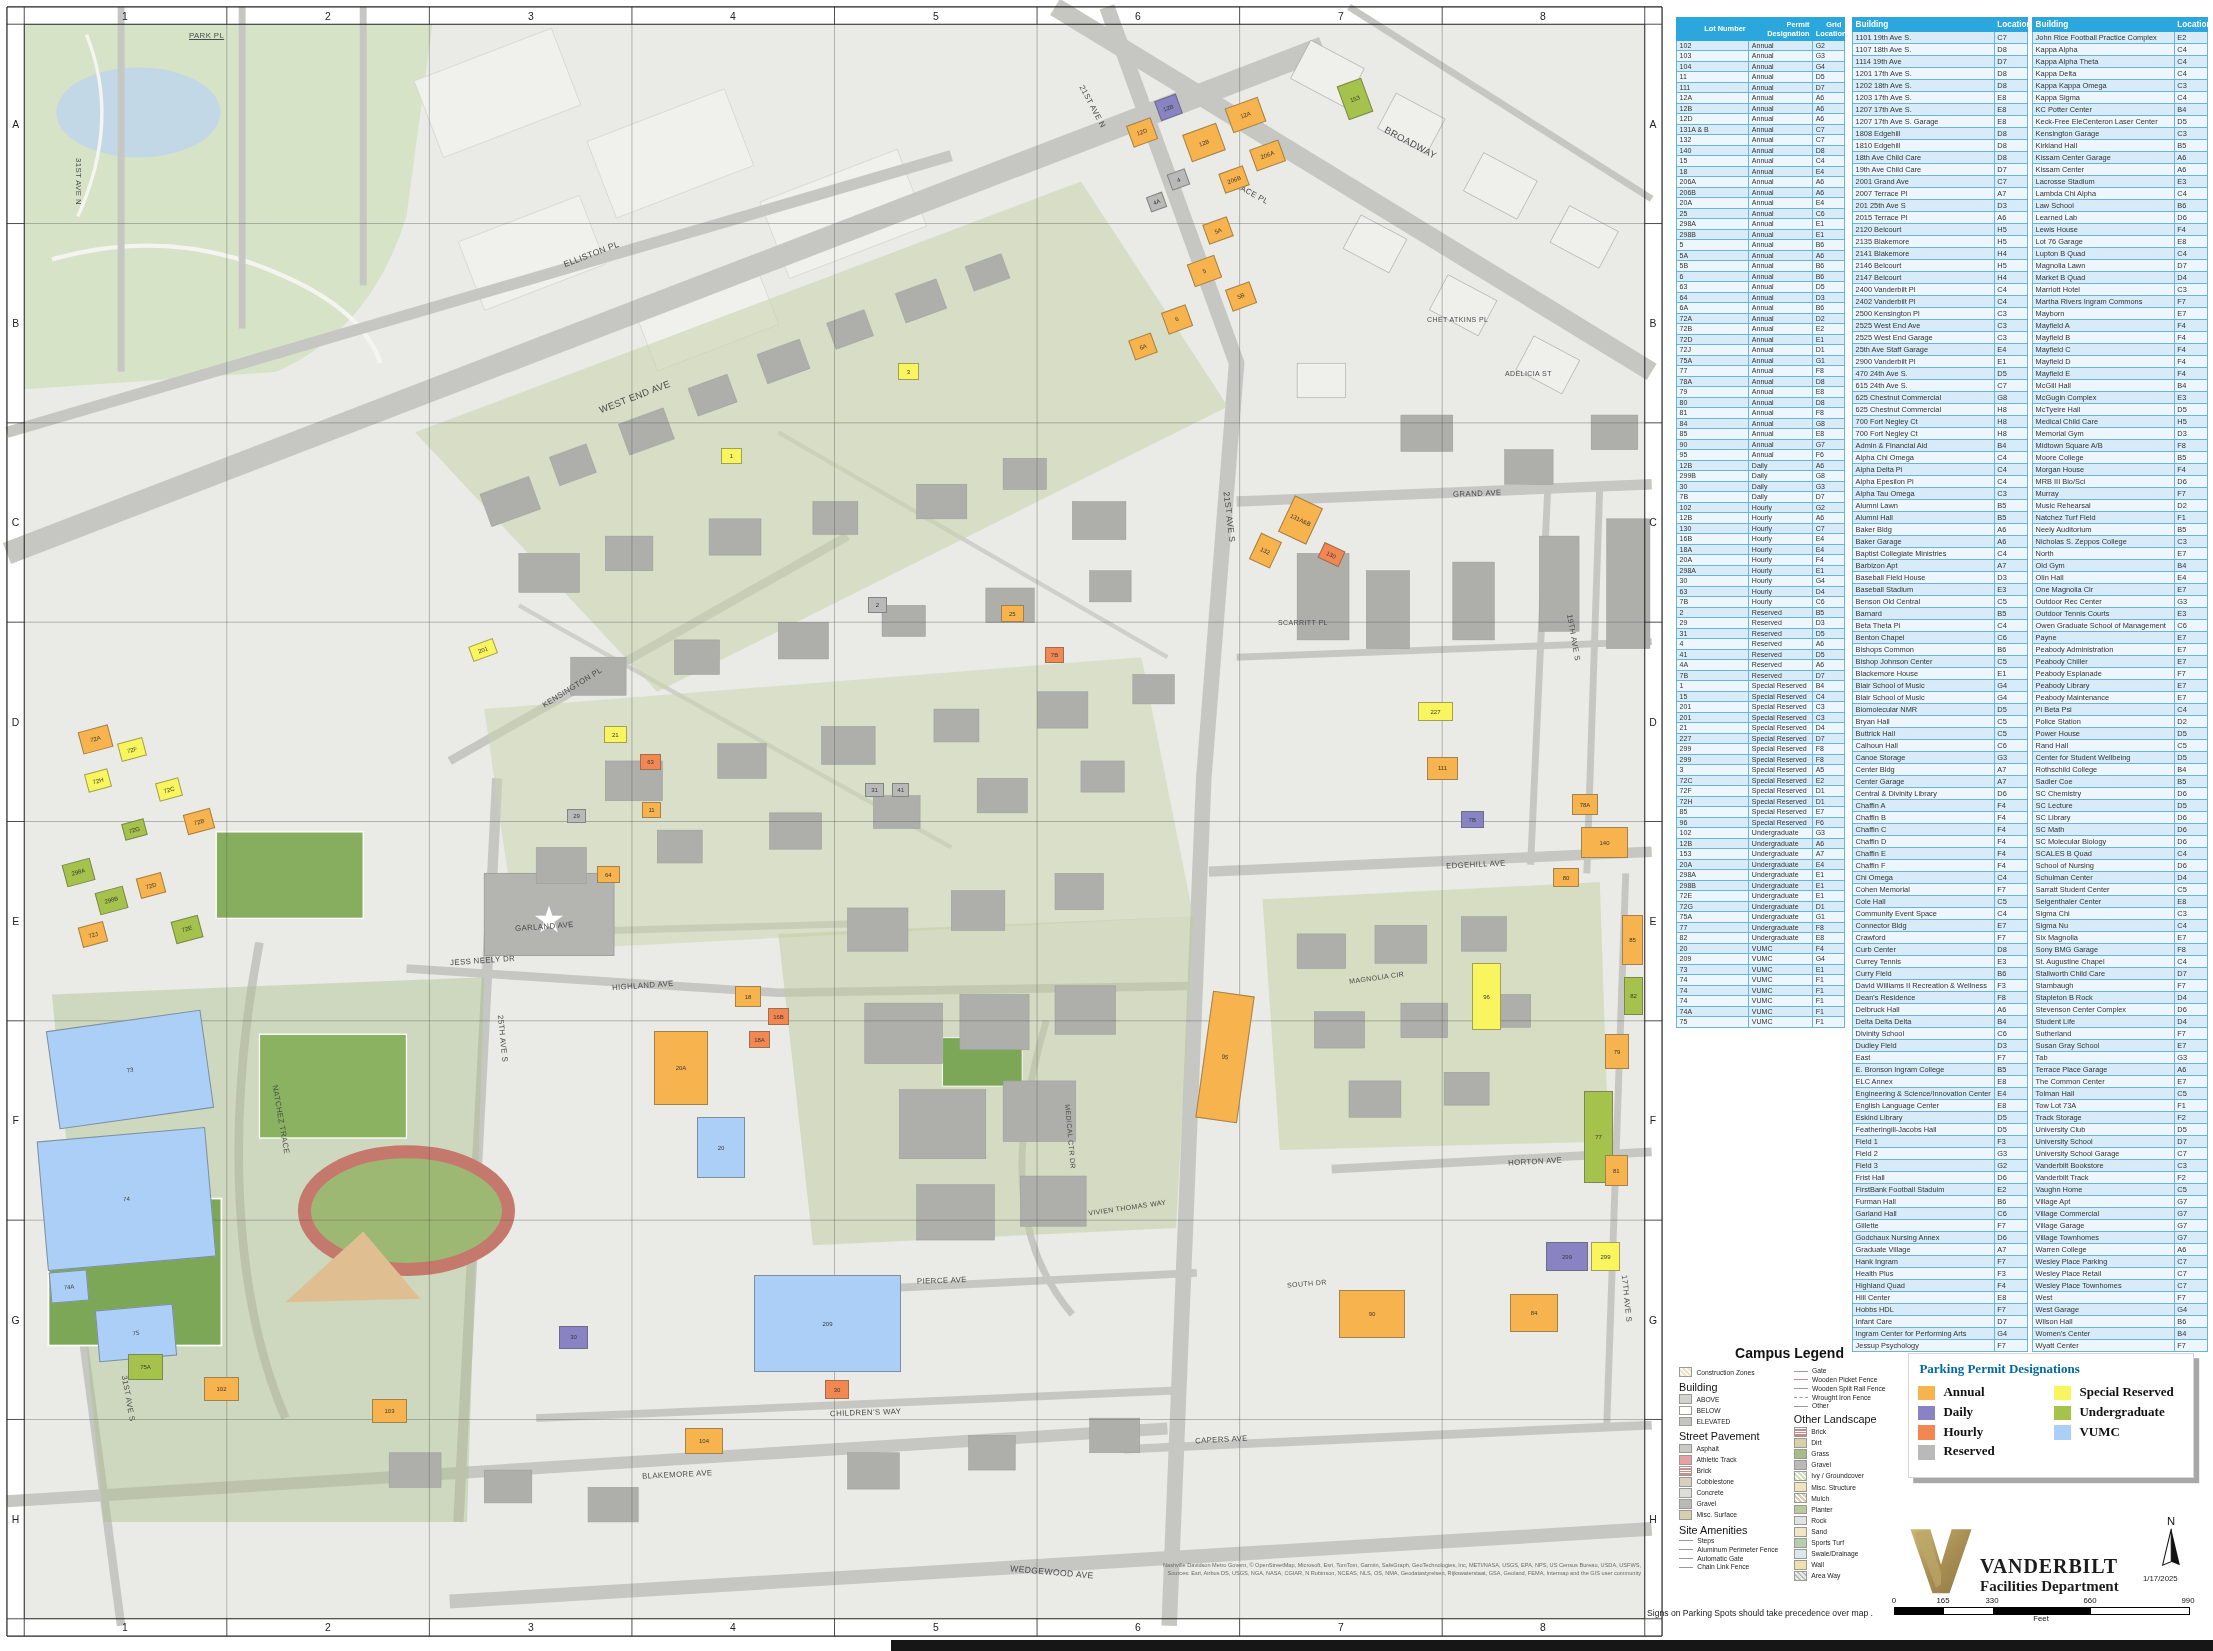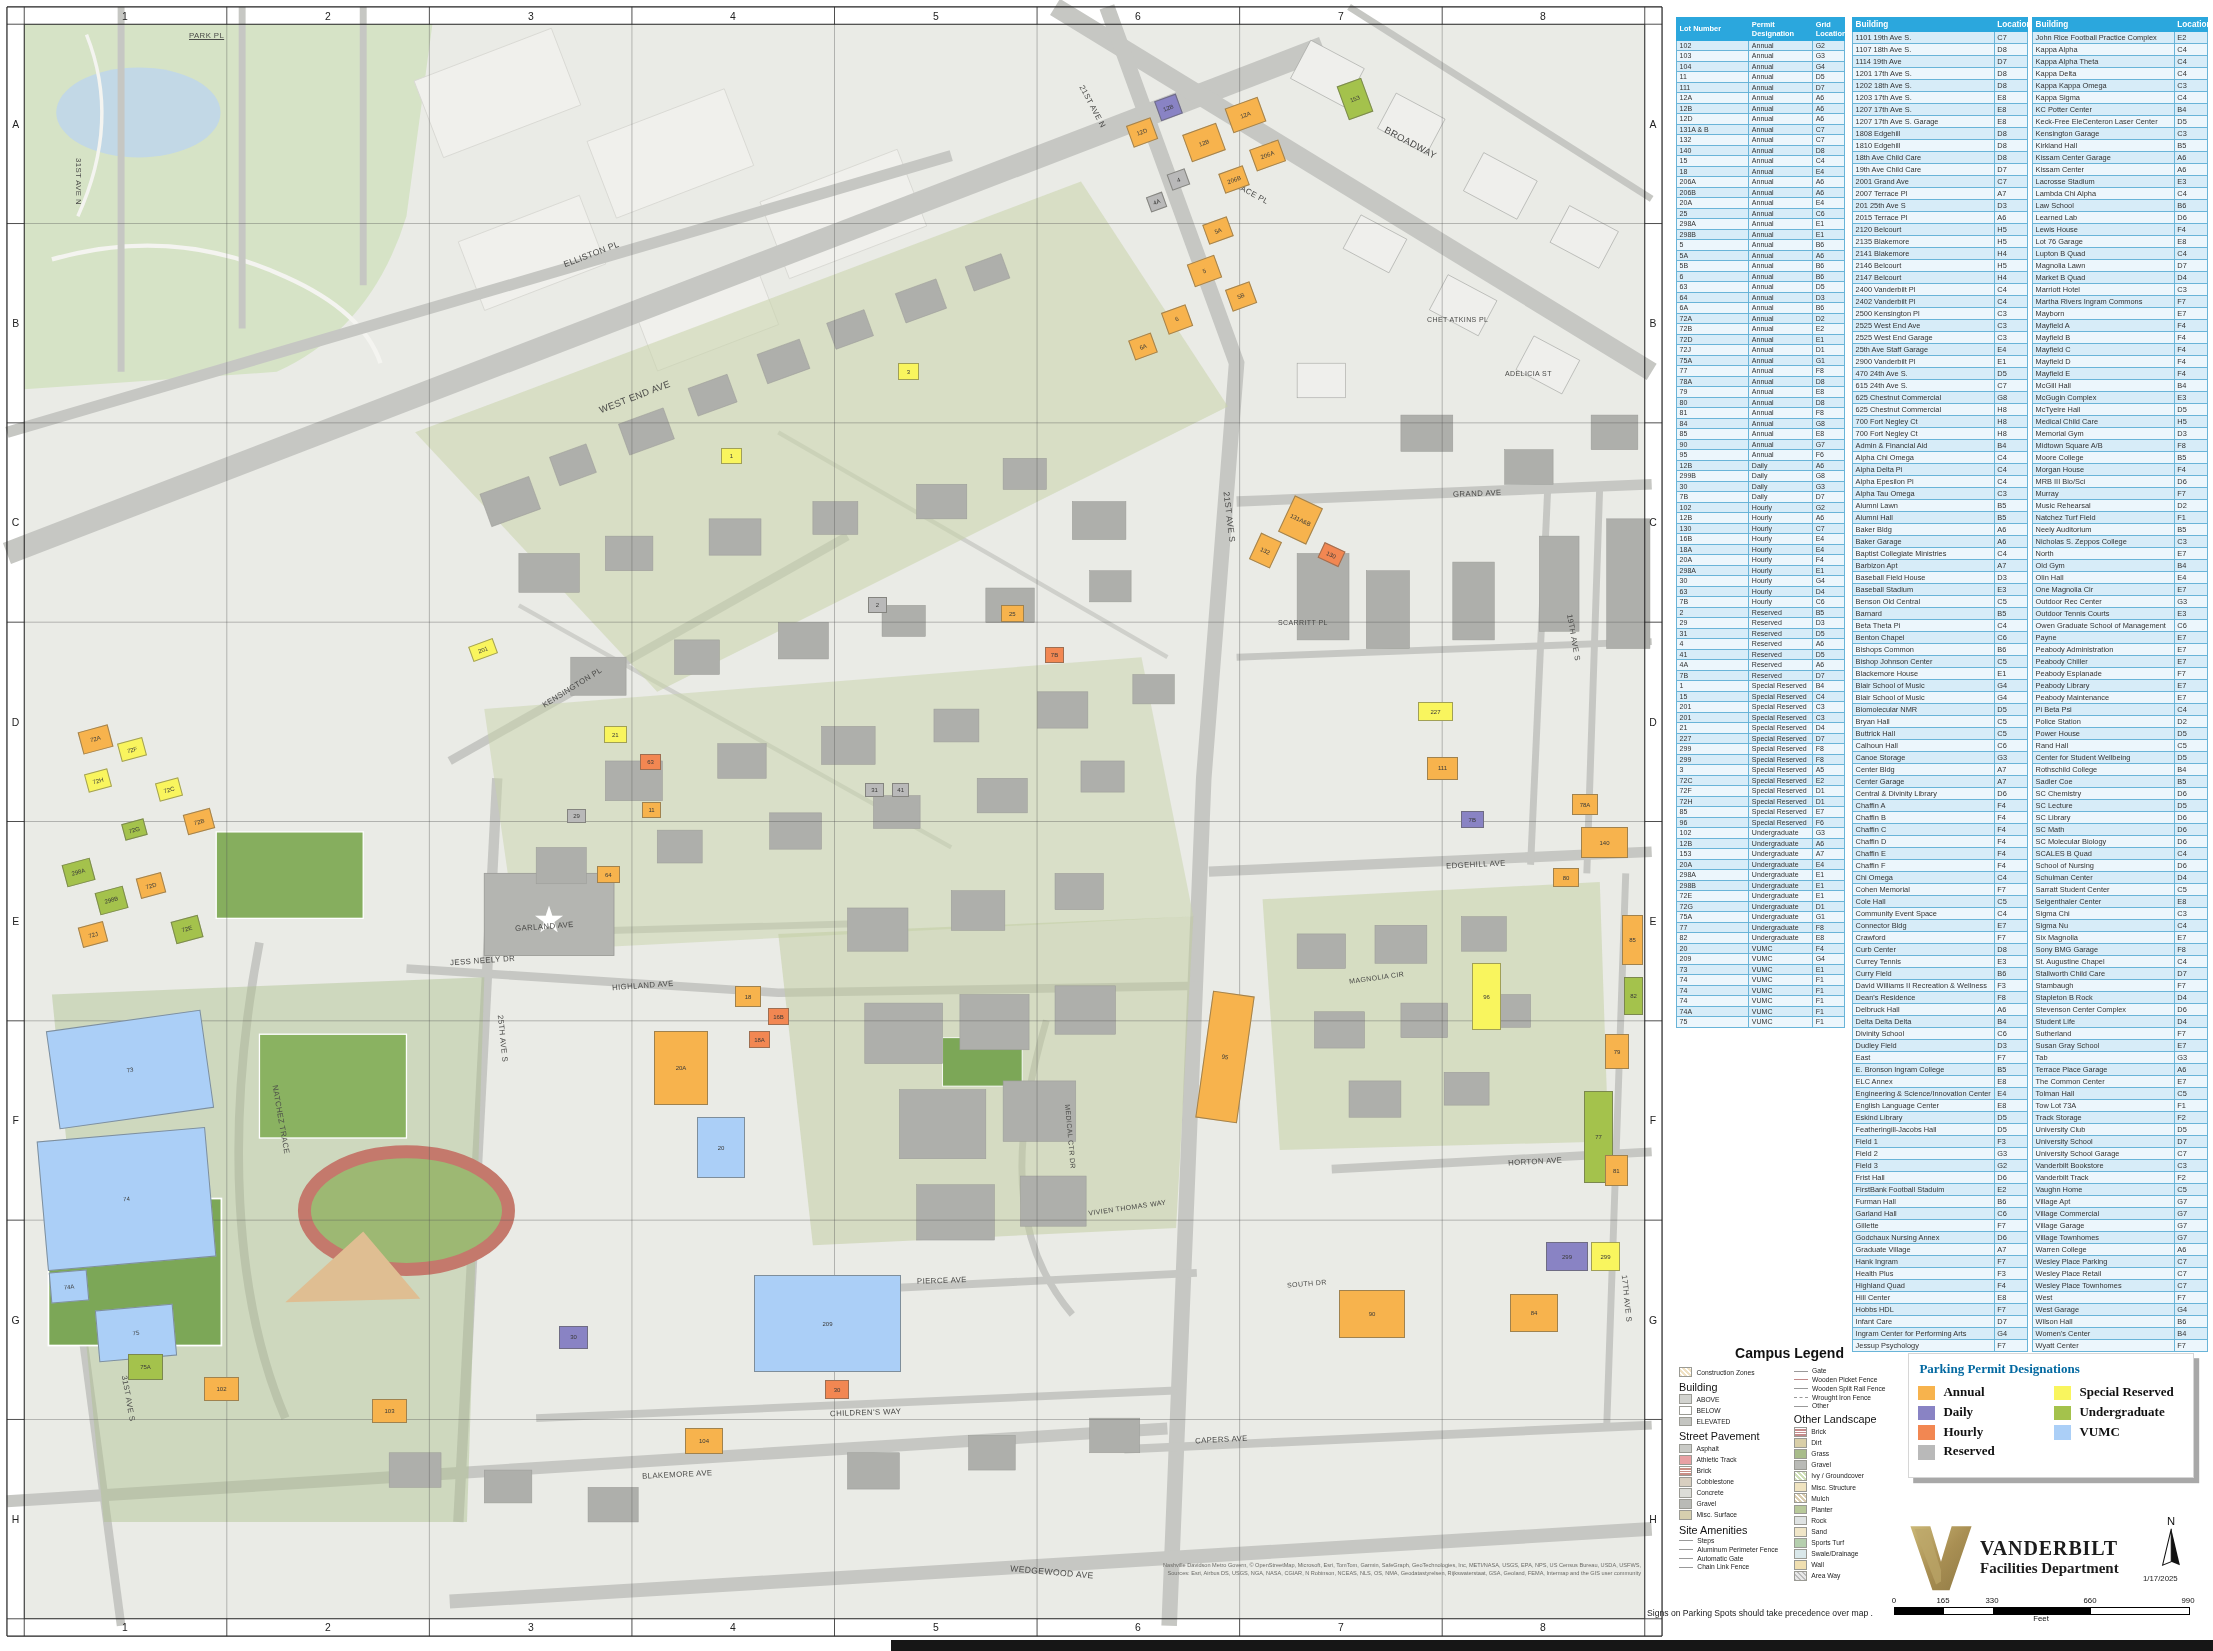--- a/index.html
+++ b/index.html
@@ -15,21 +15,21 @@
   #map-note{position:absolute;left:1647px;top:1608px;font-size:8.6px;color:#222;white-space:nowrap;}
   #bottom-black-bar{position:absolute;left:891px;top:1640px;width:1323px;height:11.2px;background:#161616;}
 
   
   .tbl{position:absolute;border-collapse:collapse;table-layout:fixed;background:#eaf5fb;}
   .tbl th{background:#2ba7dd;color:#fff;font-weight:bold;text-align:left;padding:1.7px 2.6px;border:0.9px solid #2ba7dd;}
   .tbl td{border:0.9px solid #69b4d8;color:#333;padding:0 2.6px;overflow:hidden;white-space:nowrap;}
   .tbl tr:nth-child(odd) td{background:#d7ecf8;}
   .tbl tr:nth-child(even) td{background:#ecf6fc;}
   #lot-table{left:1676px;top:17.3px;width:169px;font-size:7px;}
-  #lot-table th{font-size:7.4px;}
+  #lot-table th{font-size:7.4px;text-align:right;}
   #lot-table td{height:9.5px;line-height:9.5px;}
   #bldg-table-1{left:1852px;top:17.3px;width:176px;font-size:7.4px;}
   #bldg-table-2{left:2032px;top:17.3px;width:176px;font-size:7.4px;}
   .bldg td{height:11px;line-height:11px;}
   .bldg th{font-size:8.2px;}
 
   
   #campus-legend{position:absolute;left:1679px;top:1345px;width:221px;}
   #campus-legend h2{margin:0 0 5.2px 0;font-size:14px;text-align:center;color:#111;}
   .leg-cols{display:flex;gap:8.6px;}
@@ -43,21 +43,21 @@
   
   #permit-box{position:absolute;left:1908px;top:1353px;width:284px;height:123px;background:#fff;border:0.9px solid #d6d6d6;box-shadow:5.2px 5.2px 0 #a8a8a8;font-family:"Liberation Serif",serif;}
   #permit-box h2{margin:7px 0 3.5px 10.4px;font-size:13px;color:#0369a1;}
   .permit-cols{display:flex;padding:0 8.6px;gap:5.2px;}
   .permit-col{flex:1;}
   .permit-item{display:flex;align-items:flex-start;gap:8.6px;margin:4.3px 0;}
   .permit-item .sw{width:17.3px;height:14.7px;flex:0 0 auto;margin-top:0.9px;}
   .permit-item .lbl{font-size:13px;font-weight:bold;color:#111;line-height:14.7px;}
 
   
-  #brand{position:absolute;left:1909px;top:1520px;width:225px;height:76px;background:#fff;display:flex;align-items:center;}
+  #brand{position:absolute;left:1909px;top:1520px;width:225px;height:76px;background:#fff;display:flex;align-items:flex-end;}
   #brand .wordmark{margin-left:7px;font-family:"Liberation Serif",serif;color:#1c1c1c;}
   #brand .wm1{font-size:20px;font-weight:bold;letter-spacing:0.9px;line-height:21px;}
   #brand .wm2{font-size:15px;line-height:19px;font-weight:bold;}
   #north{position:absolute;left:2158px;top:1515px;width:26px;text-align:center;}
   #north .n{font-size:11.2px;color:#111;}
   #map-date{position:absolute;left:2143px;top:1574px;font-size:7.8px;color:#222;}
   #scalebar{position:absolute;left:1894px;top:1598px;width:294px;height:22.5px;}
   #scalebar .bar{position:absolute;top:8.6px;left:0;width:294px;height:6px;border:0.9px solid #000;background:linear-gradient(to right,#000 0 16.67%,#fff 16.67% 33.33%,#000 33.33% 66.67%,#fff 66.67% 100%);}
   #scalebar .tick{position:absolute;top:-1.7px;font-size:7.8px;color:#111;transform:translateX(-50%);}
   #scalebar .unit{position:absolute;top:16.4px;left:50%;transform:translateX(-50%);font-size:7.8px;color:#111;}

